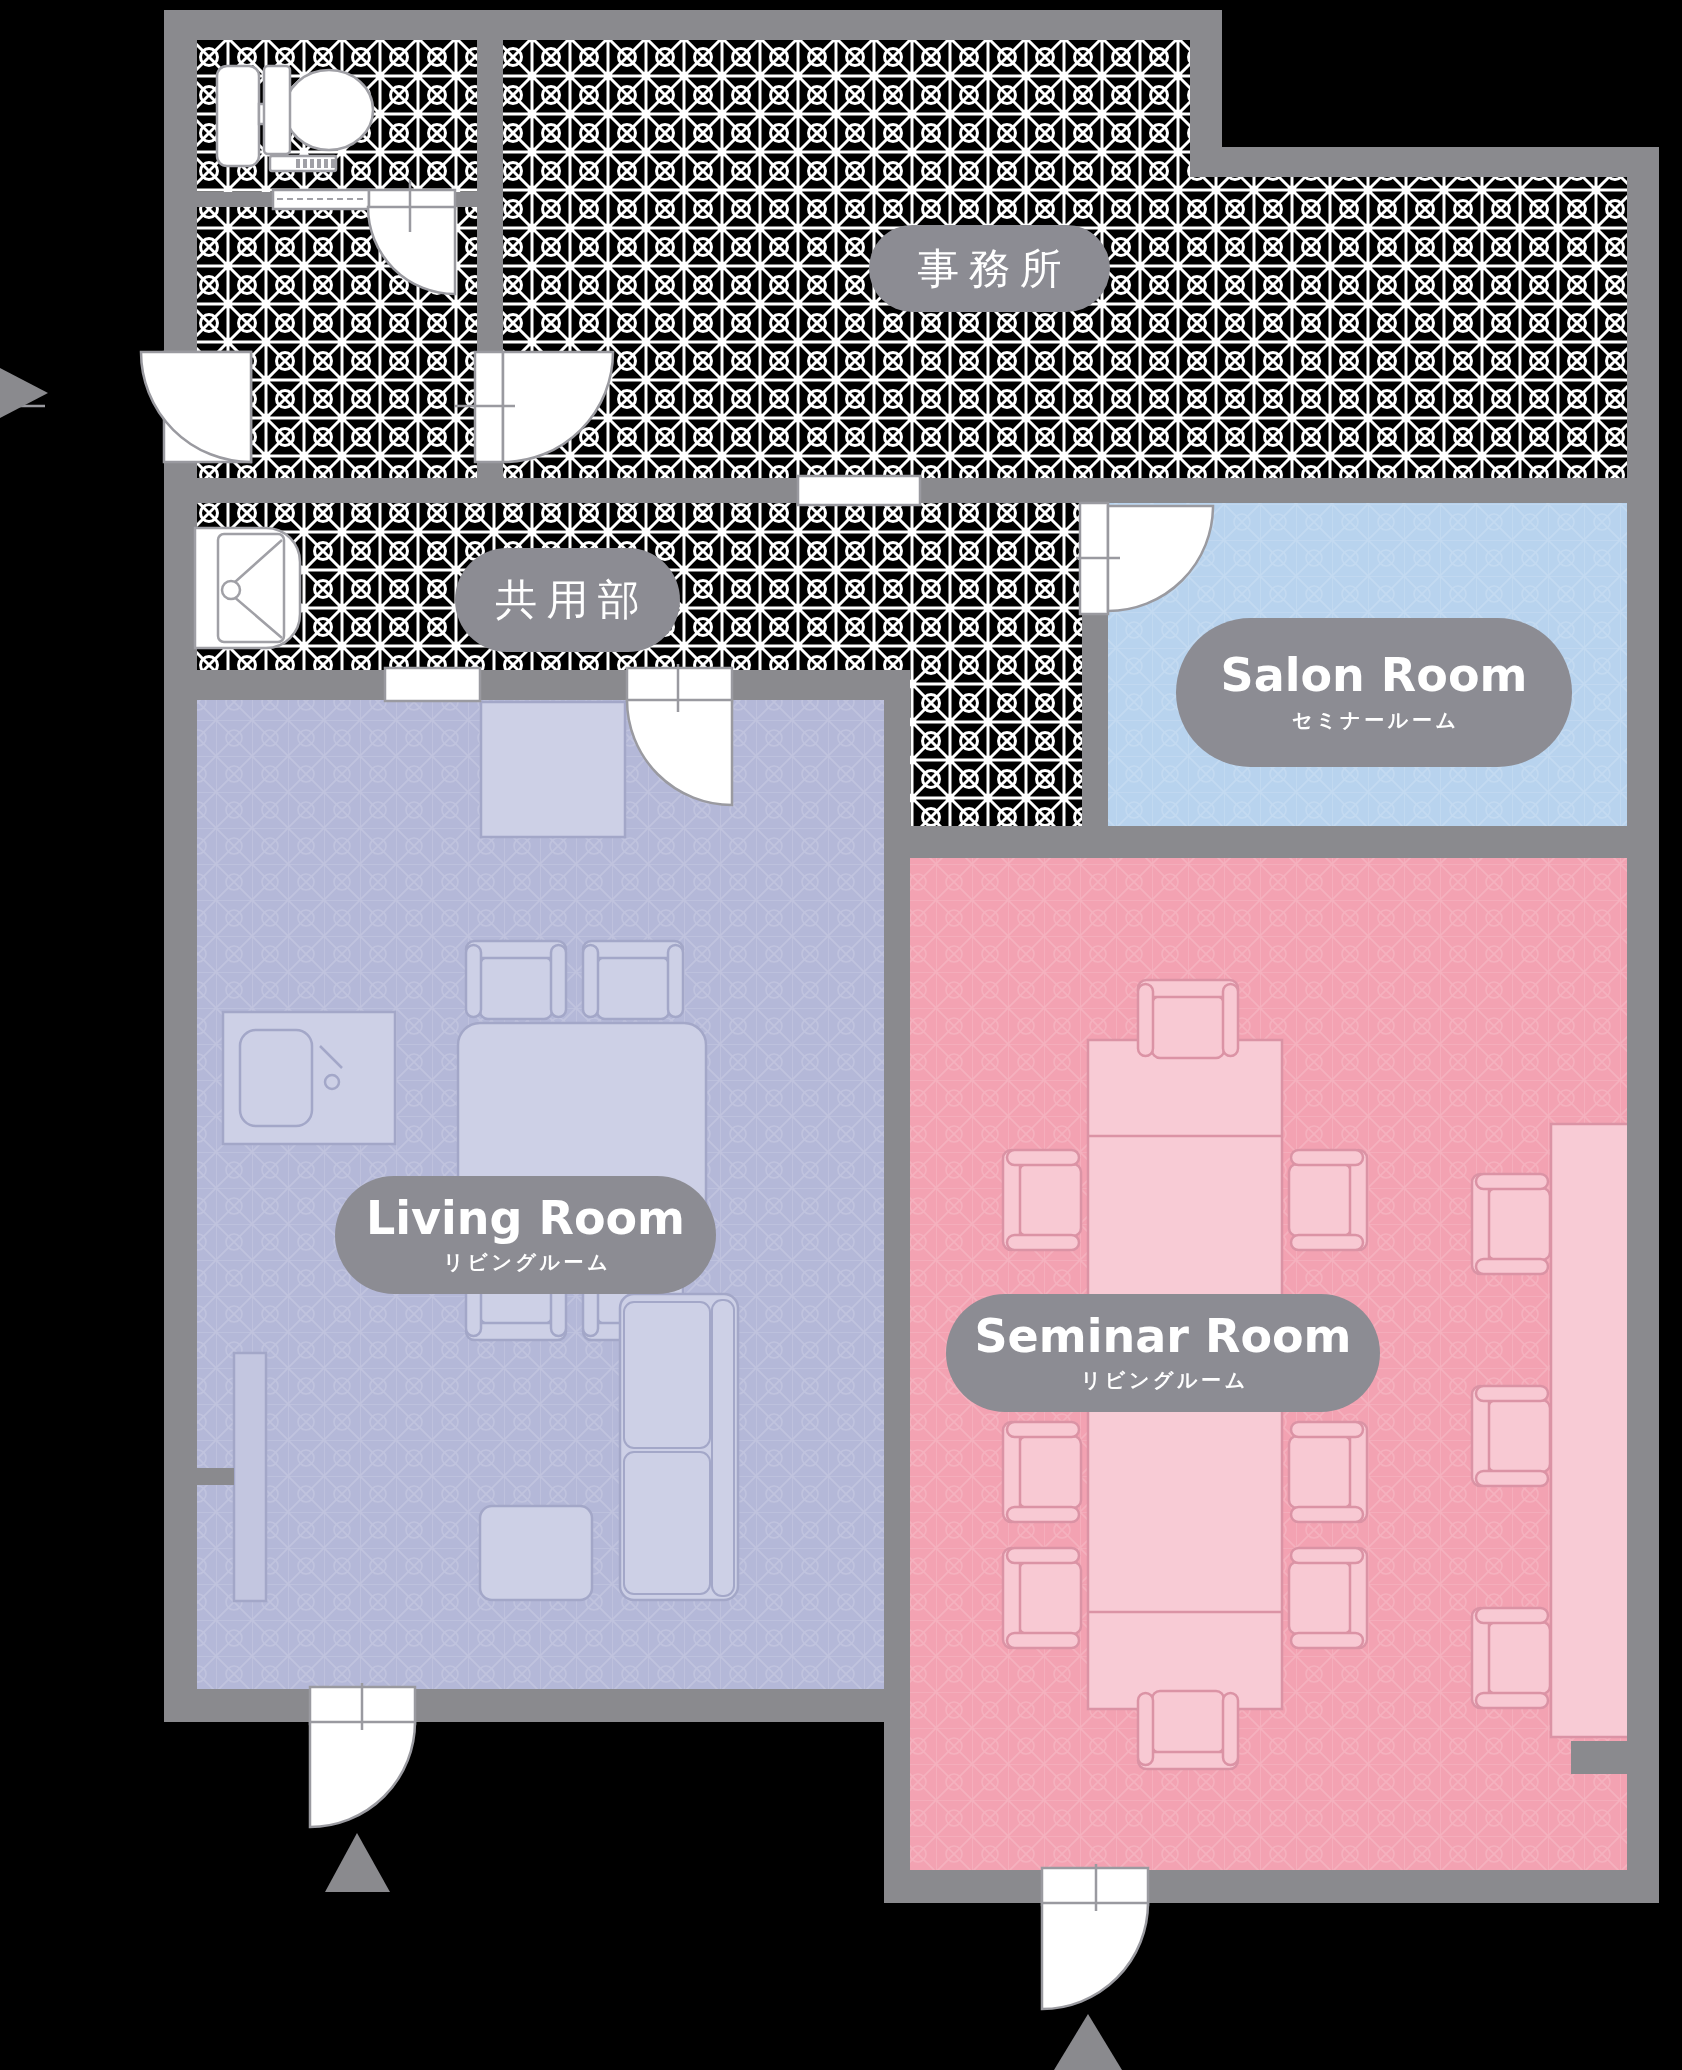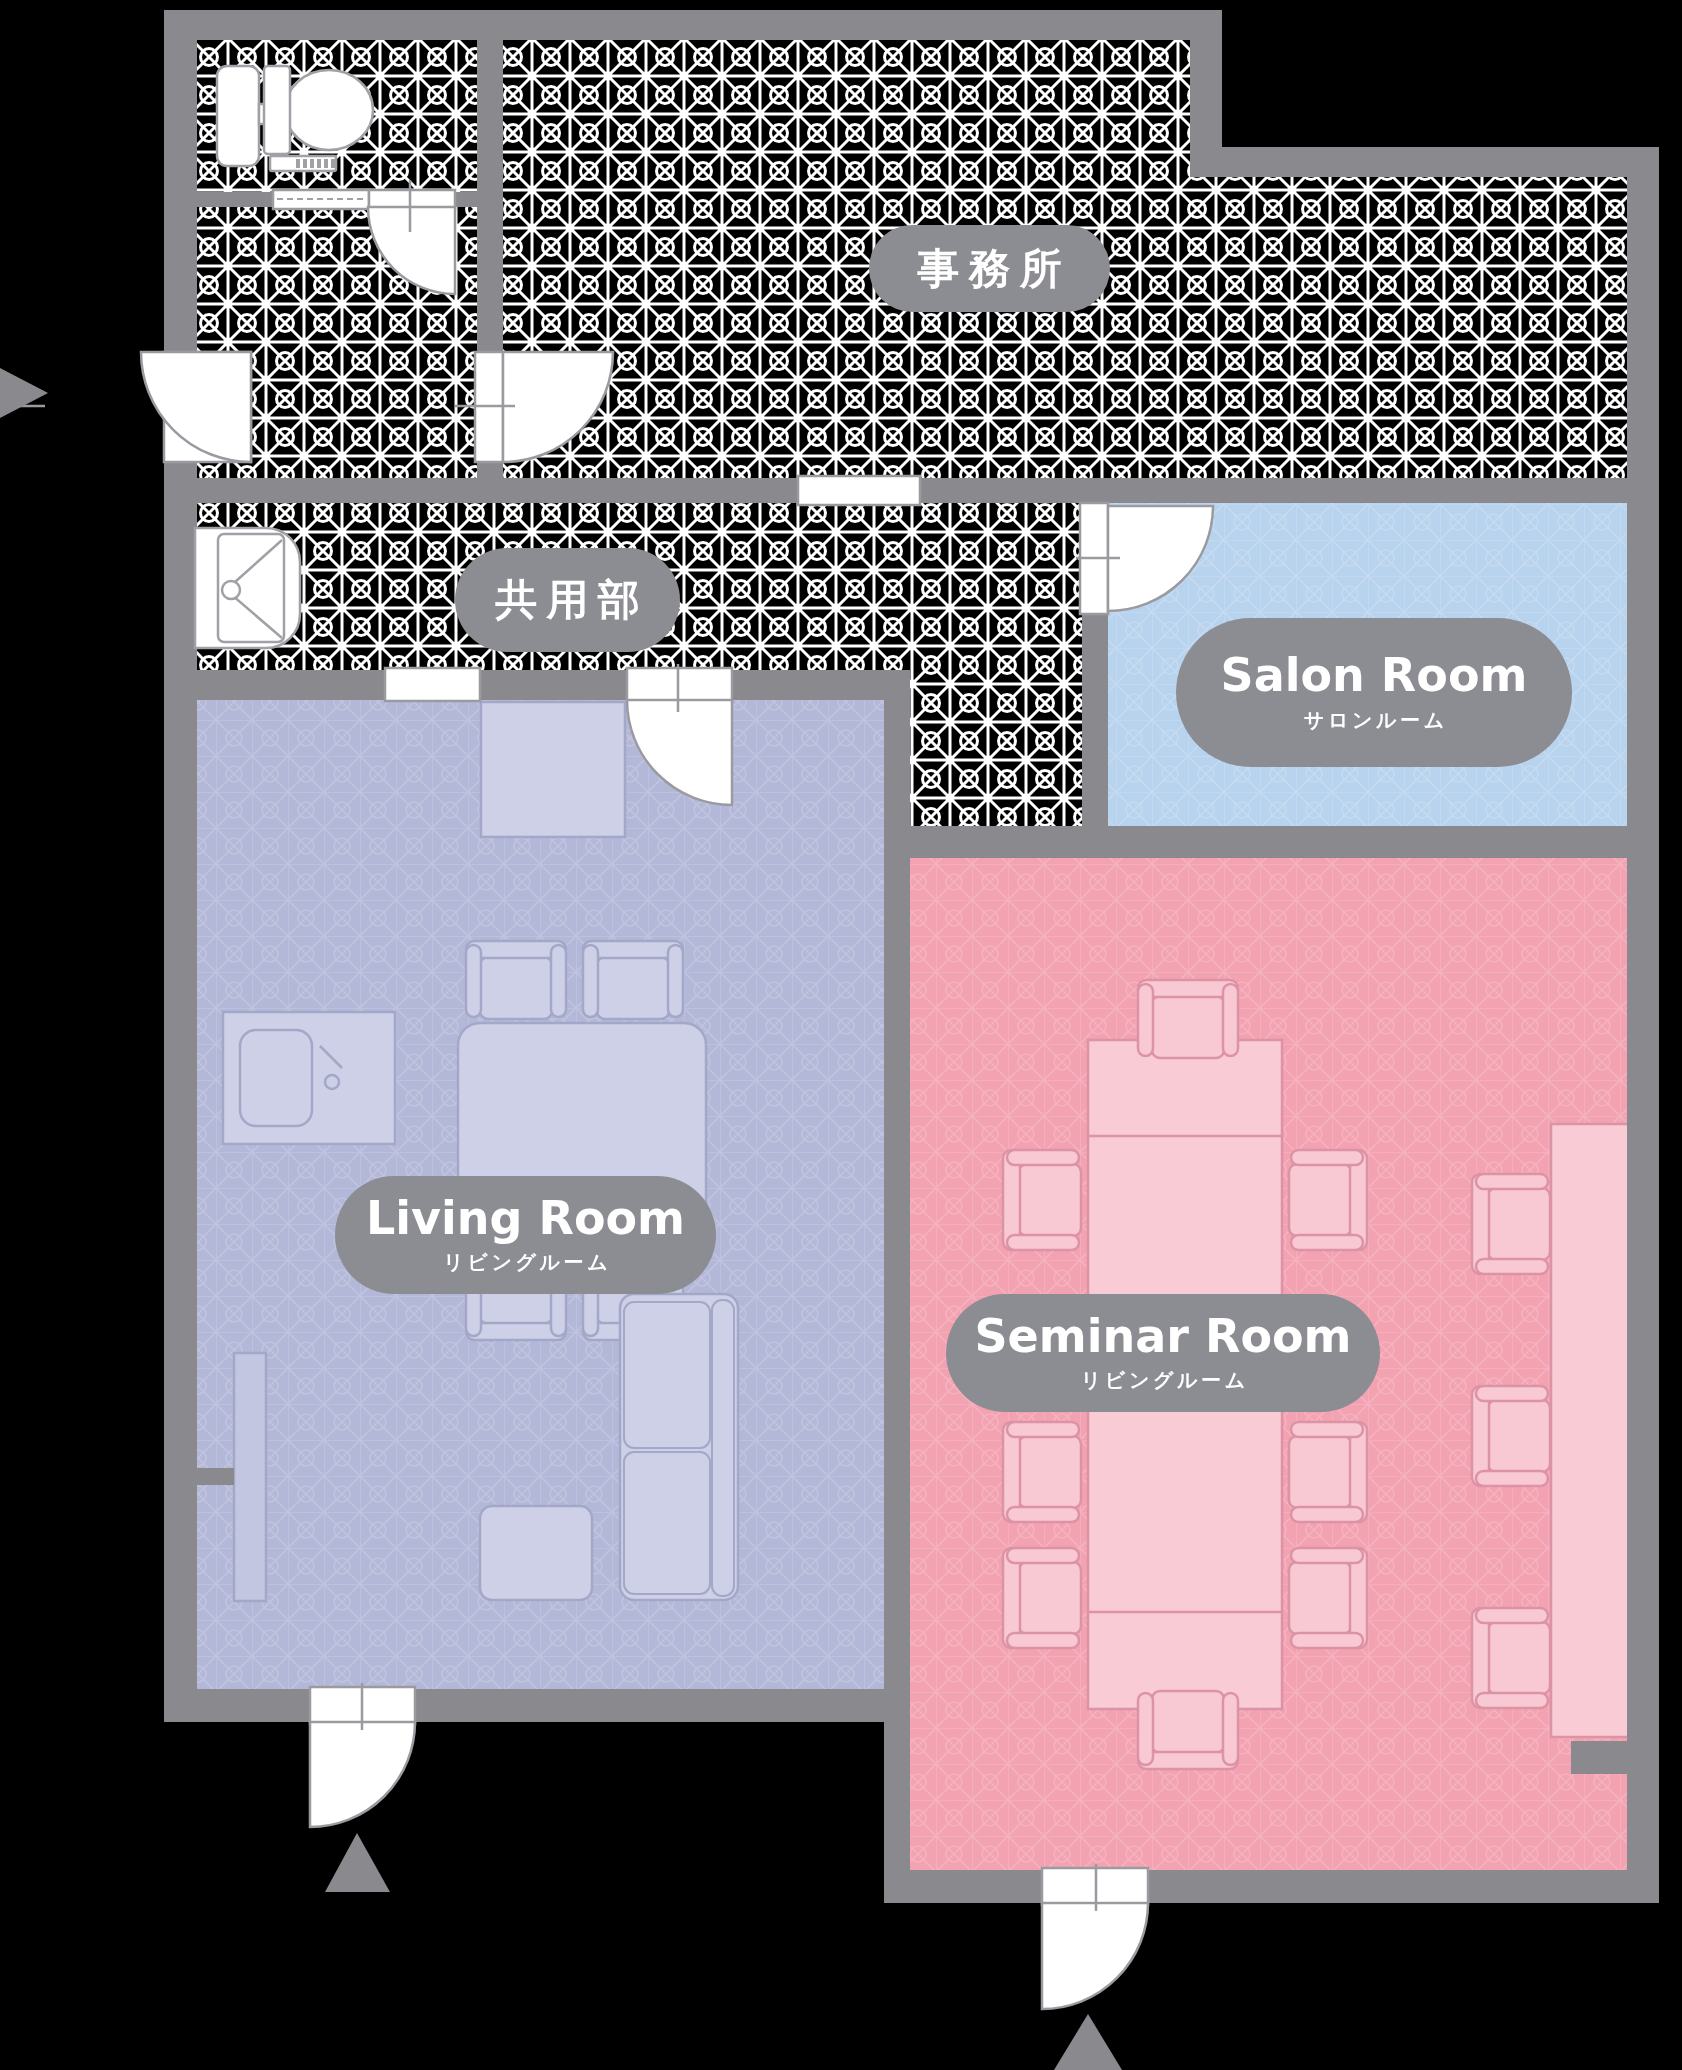--- a/index.html
+++ b/index.html
@@ -4,21 +4,21 @@
 <style>
   html,body{margin:0;padding:0;background:#000;}
   .plan{position:relative;width:1682px;height:2070px;background:#000;overflow:hidden;
         font-family:"DejaVu Sans",sans-serif;}
   .plan svg{position:absolute;left:0;top:0;}
   .pill{position:absolute;background:#8c8c93;border-radius:999px;color:#fff;
         display:flex;flex-direction:column;align-items:center;justify-content:center;
         text-align:center;}
   .pill .en{font-weight:bold;font-size:46px;line-height:1.05;}
   .pill .ja{font-weight:bold;font-size:20px;letter-spacing:0.18em;text-indent:0.18em;margin-top:7px;}
-  .pill-sm{font-weight:bold;font-size:42px;letter-spacing:0.22em;text-indent:0.22em;}
+  .pill-sm{font-weight:normal;font-size:42px;letter-spacing:0.22em;text-indent:0.22em;}
   .chair-l{fill:#cdd0e6;stroke:#a3a7c8;stroke-width:2.5;}
   .chair-p{fill:#f8c9d3;stroke:#db93a5;stroke-width:2.5;}
   .furn-l{fill:#cdd0e6;stroke:#a3a7c8;stroke-width:2.5;}
   .furn-p{fill:#f8cbd5;stroke:#db93a5;stroke-width:2.5;}
   .fix{fill:#fff;stroke:#a0a0a6;stroke-width:2.5;}
   .tick{stroke:#9a9aa0;stroke-width:2.5;fill:none;}
 </style>
 </head>
 <body>
 
@@ -200,21 +200,21 @@
 </svg>
 
   <div class="pill pill-sm" style="left:869px;top:225px;width:241px;height:87px;">
     <span>事務所</span>
   </div>
   <div class="pill pill-sm" style="left:455px;top:548px;width:225px;height:104px;">
     <span>共用部</span>
   </div>
   <div class="pill" style="left:1176px;top:618px;width:396px;height:149px;">
     <div class="en">Salon Room</div>
-    <div class="ja">サロンルーム</div>
+    <div class="ja">セミナールーム</div>
   </div>
   <div class="pill" style="left:335px;top:1176px;width:381px;height:118px;">
     <div class="en">Living Room</div>
     <div class="ja">リビングルーム</div>
   </div>
   <div class="pill" style="left:946px;top:1294px;width:434px;height:118px;">
     <div class="en">Seminar Room</div>
     <div class="ja">リビングルーム</div>
   </div>
 </div>

